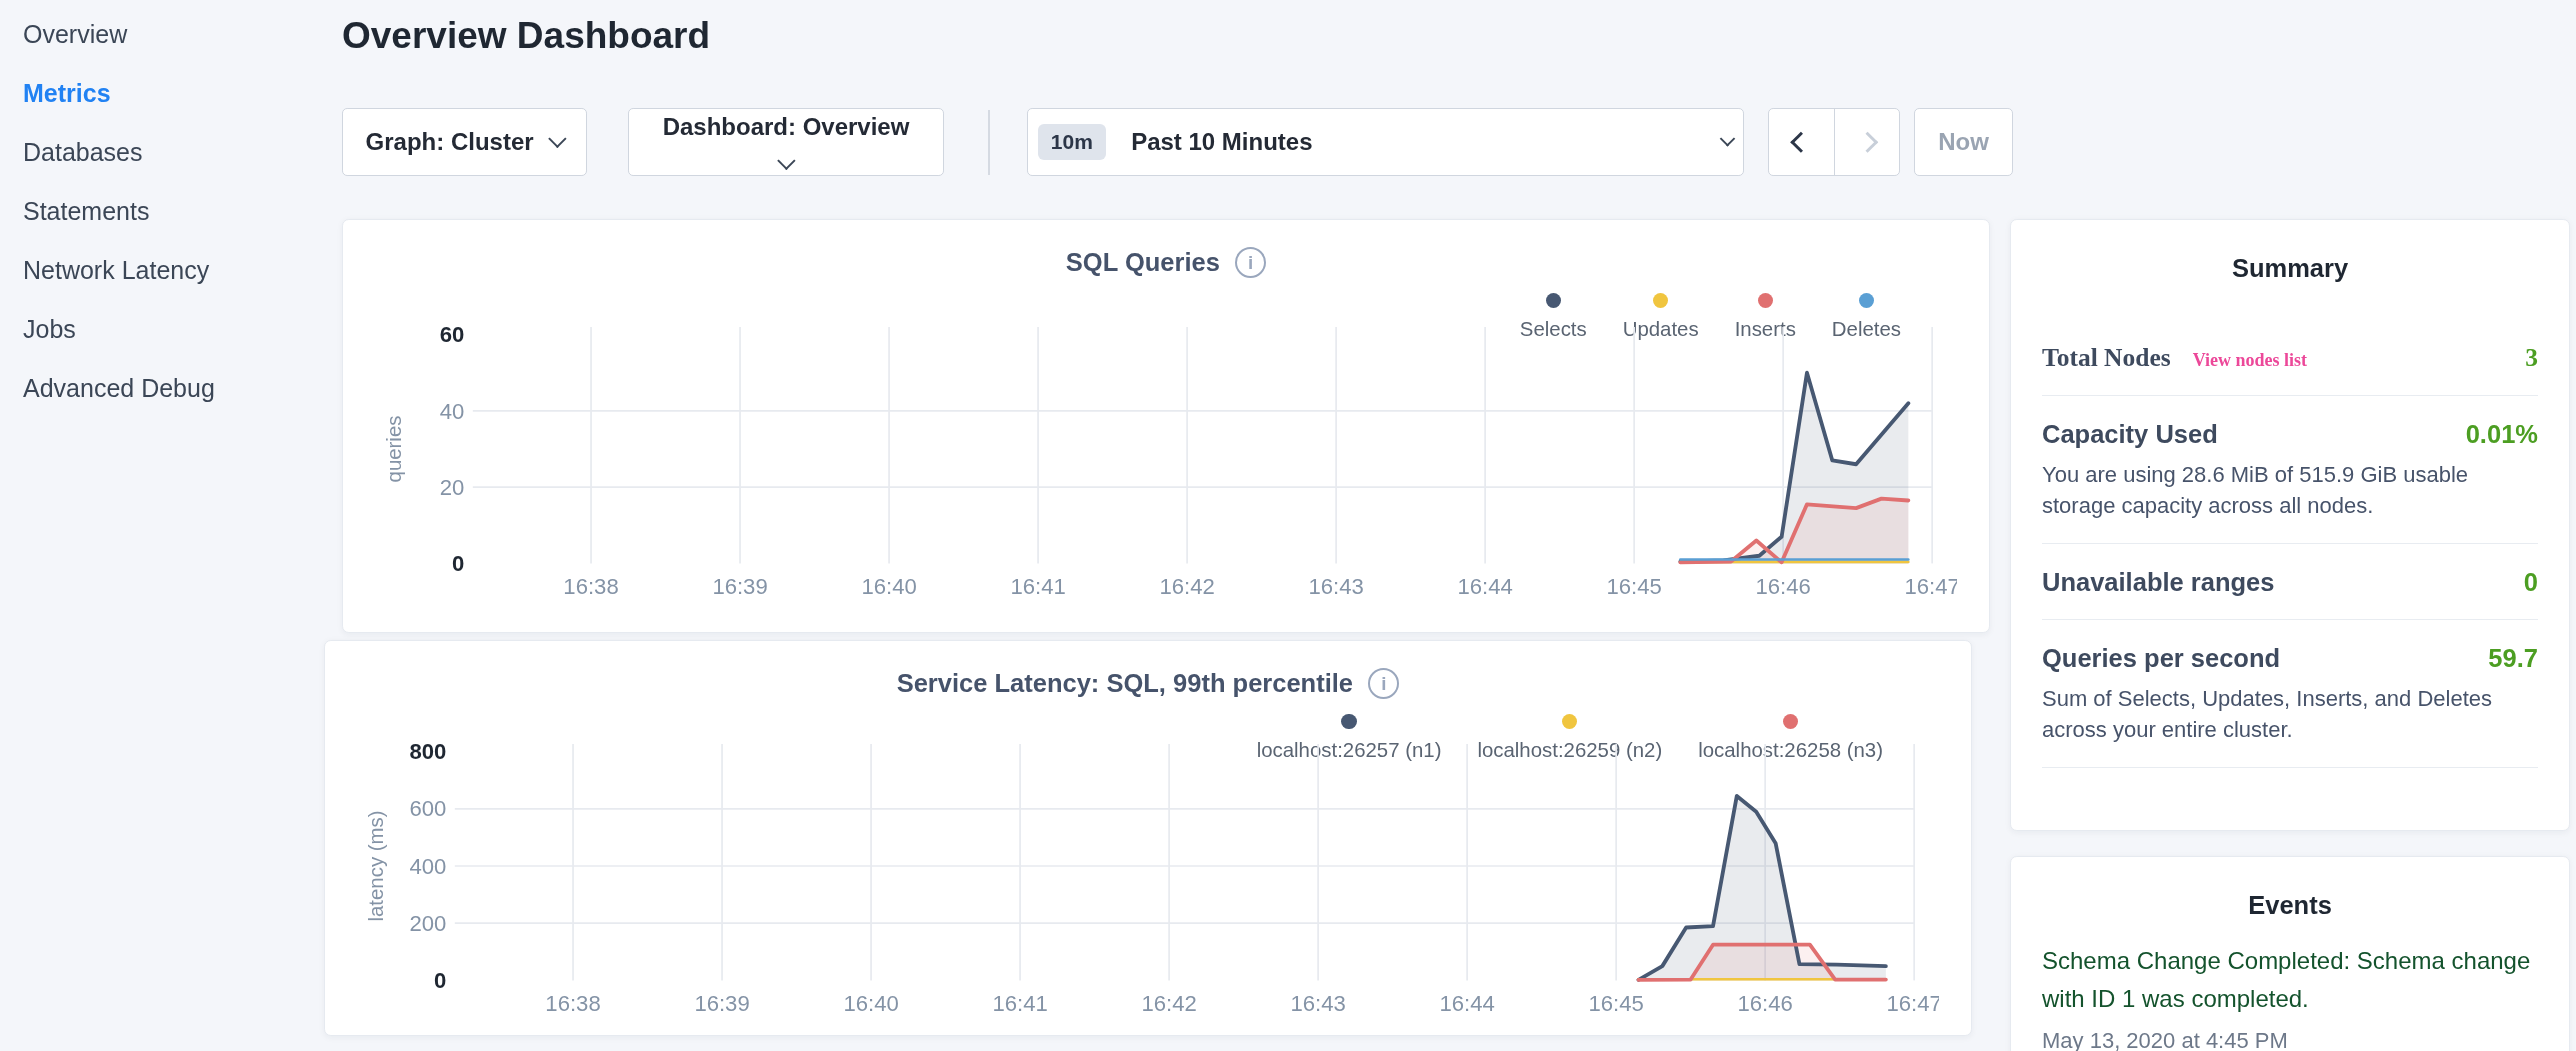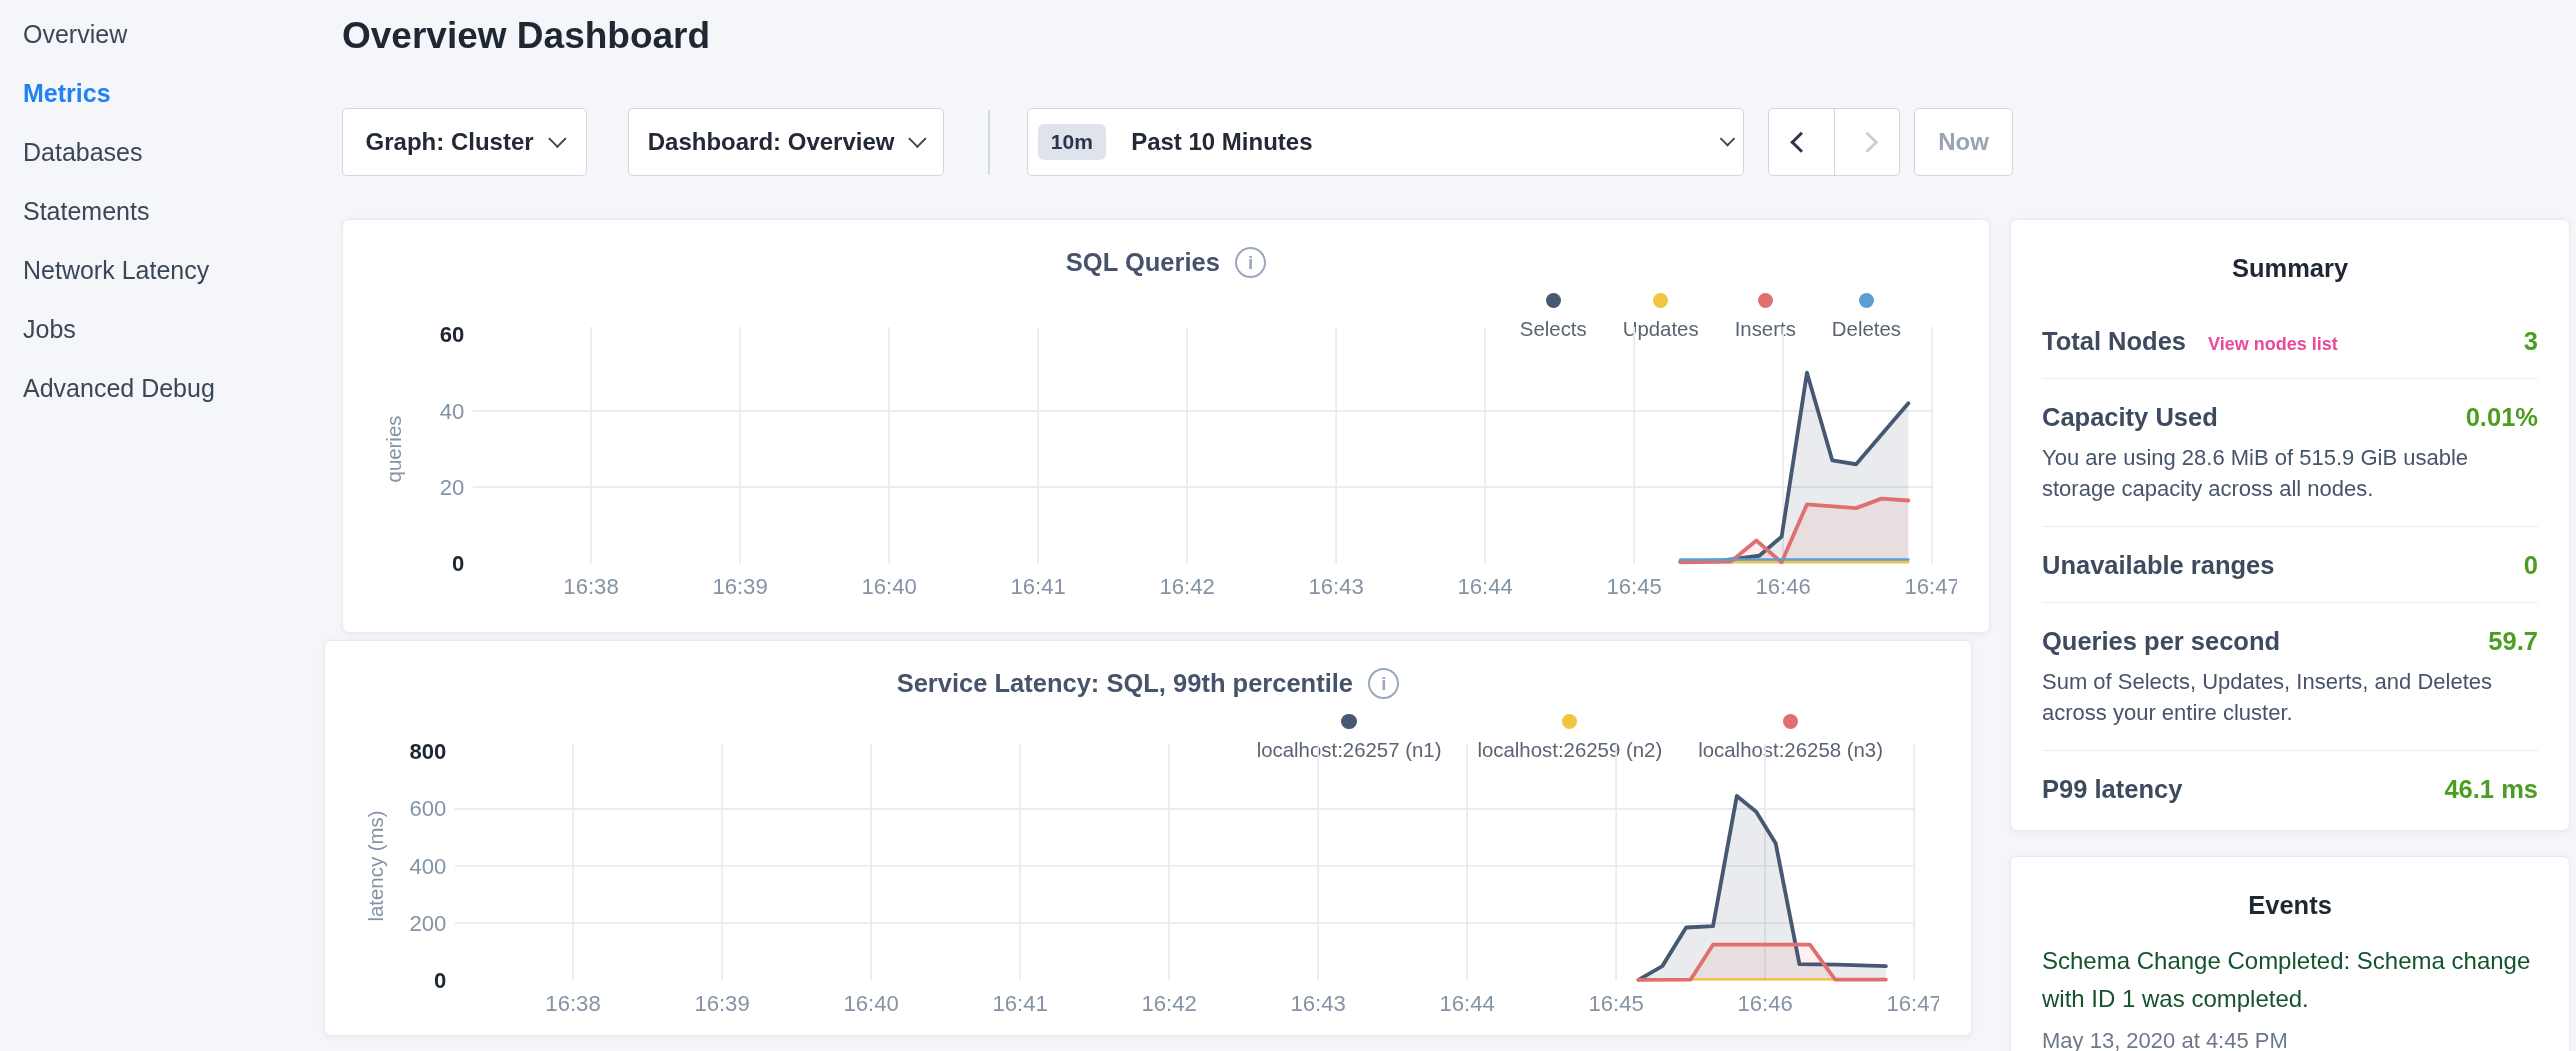--- a/index.html
+++ b/index.html
@@ -27,21 +27,21 @@
     font-size: 37px; font-weight: 700; color: #1f2732;
   }
 
   .btn {
     position: absolute; top: 108px; height: 68px;
     background: #fff; border: 1.7px solid #d0d6df; border-radius: 5.1px;
     display: flex; align-items: center;
     font-size: 24px; font-weight: 700; color: #242a35; cursor: pointer;
   }
   .dd-graph    { left: 342px; width: 245px; justify-content: center; gap: 17px; }
-  .dd-dash     { left: 628px; width: 316px; justify-content: center; gap: 17px; }
+  .dd-dash     { left: 628px; width: 316px; justify-content: center; gap: 17px; flex-direction: column; }
   .chev {
     width: 12.8px; height: 12.8px; flex: 0 0 auto;
     border-right: 2.6px solid #3b4656; border-bottom: 2.6px solid #3b4656;
     transform: rotate(45deg) translate(-2.6px,-2.6px);
   }
   .vdivider { position: absolute; left: 988px; top: 110px; width: 1.7px; height: 65px; background: #d5dae2; }
 
   .time-sel { left: 1027px; width: 717px; padding: 0 10px; }
   .time-badge {
     background: #dfe4ec; border-radius: 6px; padding: 6px 12.8px;
@@ -93,21 +93,21 @@
   
   .panel-title { margin-top: 34px; text-align: center; font-size: 25.5px; font-weight: 700; color: #1f2732; }
   .sum-body { padding: 0 31px; }
   .sum-row { margin-top: 24px; }
   .sum-line { display: flex; align-items: baseline; gap: 22px; }
   .sum-label { font-size: 25.5px; font-weight: 700; color: #3e4a5e; white-space: nowrap; }
   .sum-link  { font-size: 18px; font-weight: 700; color: #ec4899; cursor: pointer; text-decoration: none; white-space: nowrap; }
   .sum-value { margin-left: auto; font-size: 25.5px; font-weight: 700; color: #4c9e22; white-space: nowrap; }
   .sum-desc { margin-top: 10.2px; font-size: 22px; line-height: 31px; color: #47536a; }
   .sum-hr { border: none; border-top: 1.7px solid #e8ecf1; margin: 22px 0 0; }
-  .sum-row.first { margin-top: 44px; }
+  .sum-row.first { margin-top: 60px; font-family: Liberation Serif, serif; }
 
   
   .ev-body { padding: 0 31px; }
   .ev-msg  { margin-top: 22px; font-size: 24px; line-height: 38px; color: #14532d; }
   .ev-date { margin-top: 10.2px; font-size: 22px; color: #6d7889; }
 </style>
 </head>
 <body>
 
 <nav class="sidebar">
@@ -295,26 +295,20 @@
     </div>
     <hr class="sum-hr">
     <div class="sum-row">
       <div class="sum-line">
         <span class="sum-label">Queries per second</span>
         <span class="sum-value">59.7</span>
       </div>
       <p class="sum-desc">Sum of Selects, Updates, Inserts, and Deletes across your entire cluster.</p>
     </div>
     <hr class="sum-hr">
-    <div class="sum-row">
-      <div class="sum-line">
-        <span class="sum-label">P99 latency</span>
-        <span class="sum-value">46.1 ms</span>
-      </div>
-    </div>
   </div>
 </aside>
 
 <aside class="card" id="events-card">
   <div class="panel-title">Events</div>
   <div class="ev-body">
     <p class="ev-msg">Schema Change Completed: Schema change with ID 1 was completed.</p>
     <p class="ev-date">May 13, 2020 at 4:45 PM</p>
   </div>
 </aside>

